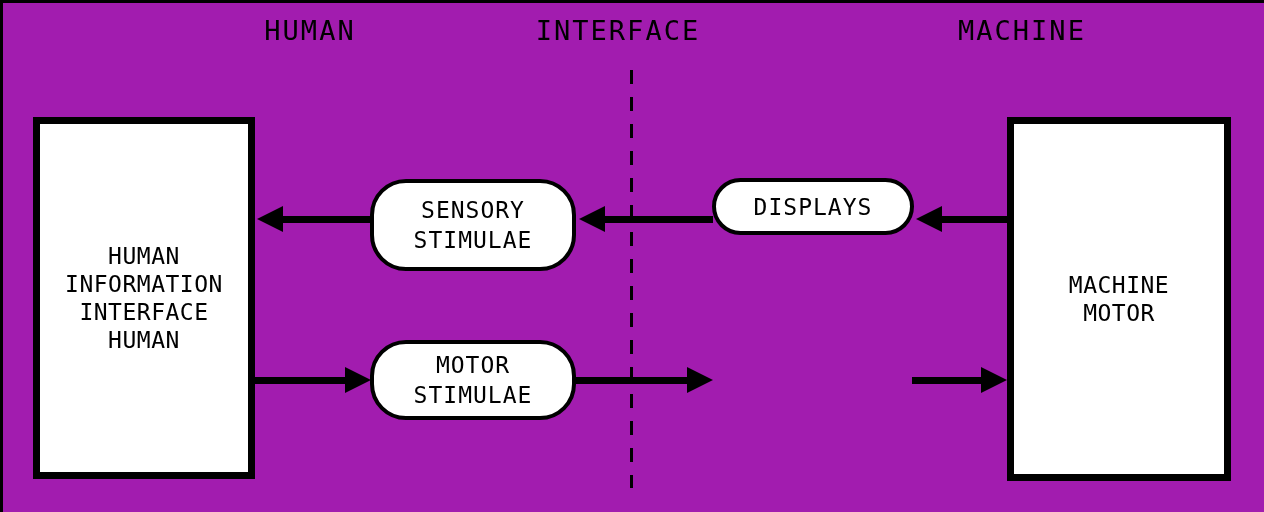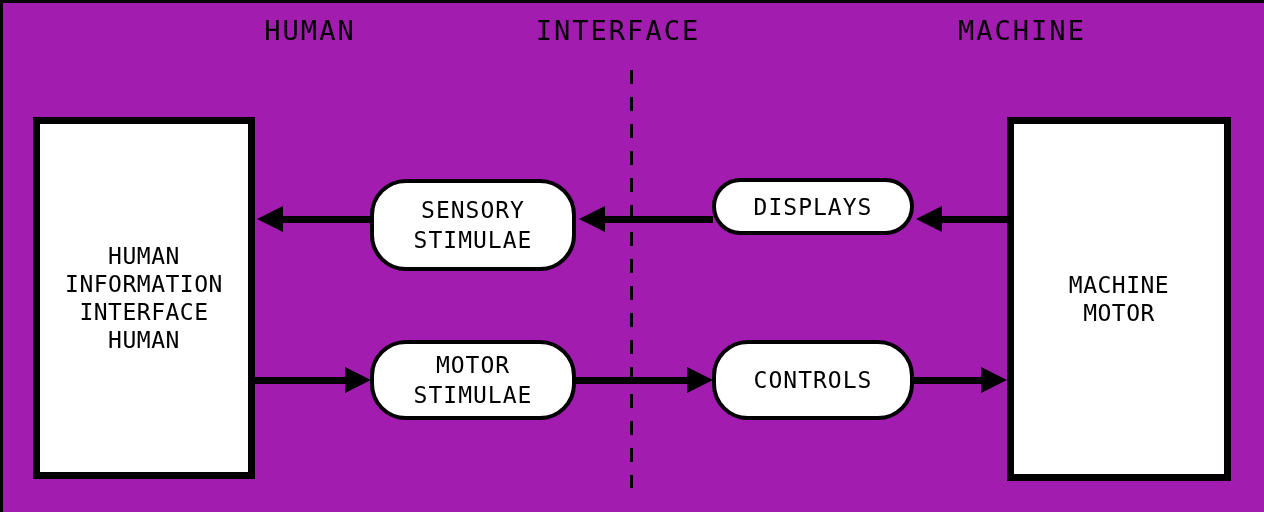--- a/index.html
+++ b/index.html
@@ -138,23 +138,20 @@
     <span class="line">DISPLAYS</span>
   </div>
 
   <div class="node node-motor">
     <div>
       <span class="line">MOTOR</span>
       <span class="line">STIMULAE</span>
     </div>
   </div>
 
-  <div class="node node-controls">
-    <span class="line">CONTROLS</span>
-  </div>
 
   <div class="arrow dir-left arrow-sensory-to-human">
     <div class="shaft"></div>
     <div class="head"></div>
   </div>
 
   <div class="arrow dir-left arrow-displays-to-sensory">
     <div class="shaft"></div>
     <div class="head"></div>
   </div>

